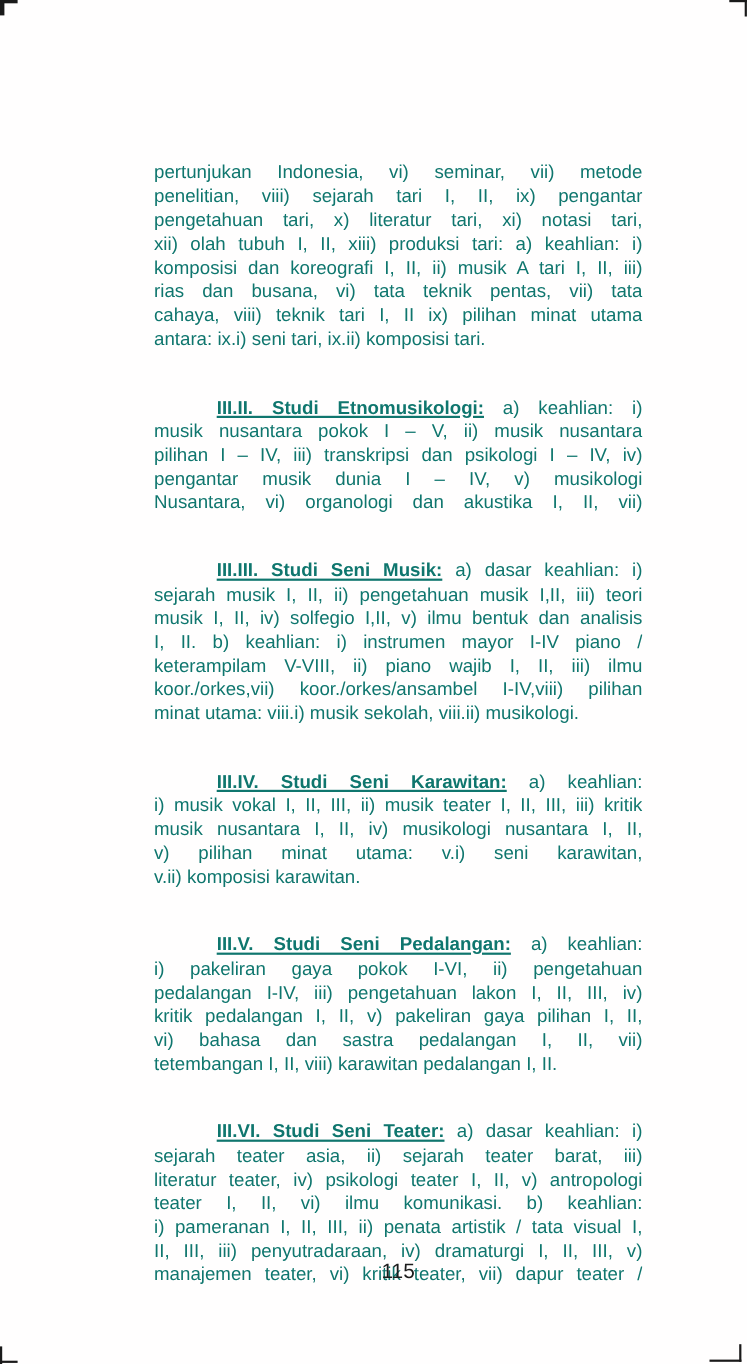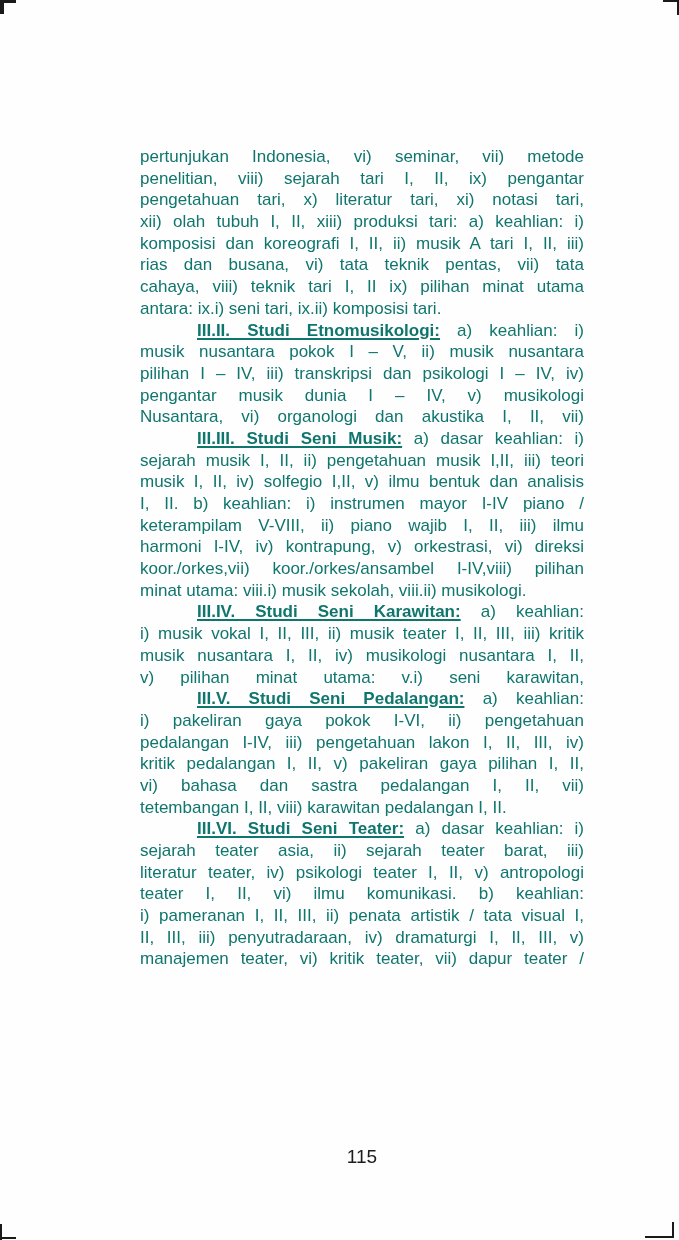--- a/index.html
+++ b/index.html
@@ -26,21 +26,21 @@
   .line {
     height:21.7px;
     overflow:hidden;
     text-align:left;
     white-space:normal;
   }
   .line.just {
     text-align:justify;
     text-align-last:justify;
   }
-  .line.indent { padding-left:57px; }
+  .line.indent { padding-left:57px;margin-top:40px; }
   .heading {
     font-weight:bold;
     text-decoration:underline;
     text-decoration-thickness:2px;
     text-underline-offset:2px;
   }
   .page-number {
     position:absolute;
     left:140px; top:1098px; width:444px;
     text-align:center;
@@ -89,29 +89,29 @@
         <div class="line just"><span>pilihan I – IV, iii) transkripsi dan psikologi I – IV, iv)</span></div>
         <div class="line just"><span>pengantar musik dunia I – IV, v) musikologi</span></div>
         <div class="line just"><span>Nusantara, vi) organologi dan akustika I, II, vii)</span></div>
       </div>
       <div class="para">
         <div class="line just indent"><span class="heading">III.III. Studi Seni Musik:</span><span> a) dasar keahlian: i)</span></div>
         <div class="line just"><span>sejarah musik I, II, ii) pengetahuan musik I,II, iii) teori</span></div>
         <div class="line just"><span>musik I, II, iv) solfegio I,II, v) ilmu bentuk dan analisis</span></div>
         <div class="line just"><span>I, II. b) keahlian: i) instrumen mayor I-IV piano /</span></div>
         <div class="line just"><span>keterampilam V-VIII, ii) piano wajib I, II, iii) ilmu</span></div>
-        <div class="line just"><span>harmoni I-IV, iv) kontrapung, v) orkestrasi, vi) direksi</span></div>
         <div class="line just"><span>koor./orkes,vii) koor./orkes/ansambel I-IV,viii) pilihan</span></div>
         <div class="line"><span>minat utama: viii.i) musik sekolah, viii.ii) musikologi.</span></div>
       </div>
       <div class="para">
         <div class="line just indent"><span class="heading">III.IV. Studi Seni Karawitan:</span><span> a) keahlian:</span></div>
         <div class="line just"><span>i) musik vokal I, II, III, ii) musik teater I, II, III, iii) kritik</span></div>
         <div class="line just"><span>musik nusantara I, II, iv) musikologi nusantara I, II,</span></div>
         <div class="line just"><span>v) pilihan minat utama: v.i) seni karawitan,</span></div>
+        <div class="line"><span>v.ii) komposisi karawitan.</span></div>
       </div>
       <div class="para">
         <div class="line just indent"><span class="heading">III.V. Studi Seni Pedalangan:</span><span> a) keahlian:</span></div>
         <div class="line just"><span>i) pakeliran gaya pokok I-VI, ii) pengetahuan</span></div>
         <div class="line just"><span>pedalangan I-IV, iii) pengetahuan lakon I, II, III, iv)</span></div>
         <div class="line just"><span>kritik pedalangan I, II, v) pakeliran gaya pilihan I, II,</span></div>
         <div class="line just"><span>vi) bahasa dan sastra pedalangan I, II, vii)</span></div>
         <div class="line"><span>tetembangan I, II, viii) karawitan pedalangan I, II.</span></div>
       </div>
       <div class="para">

